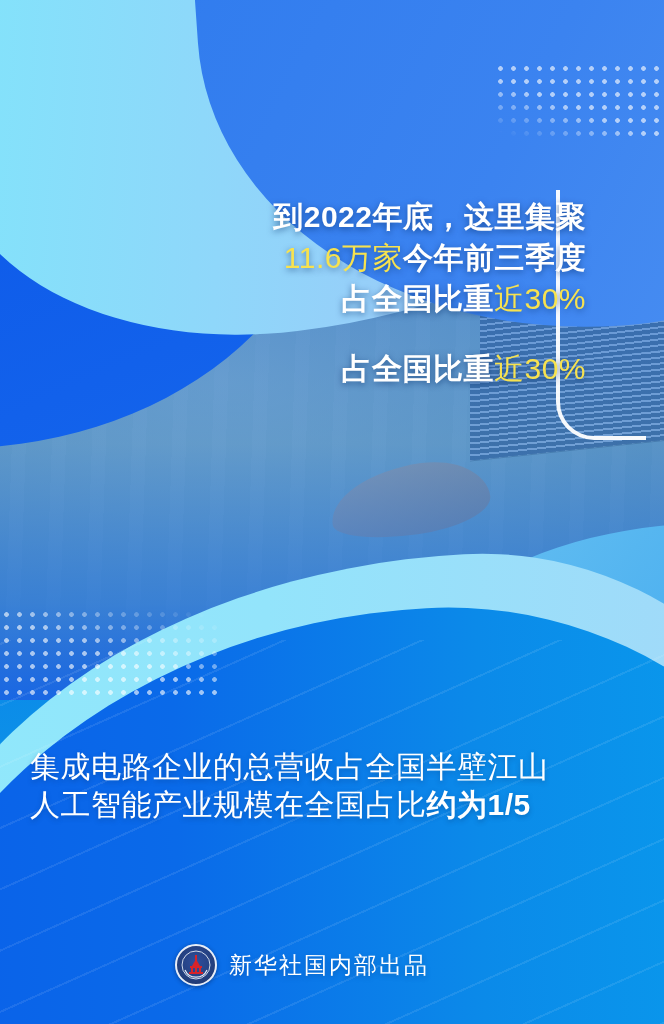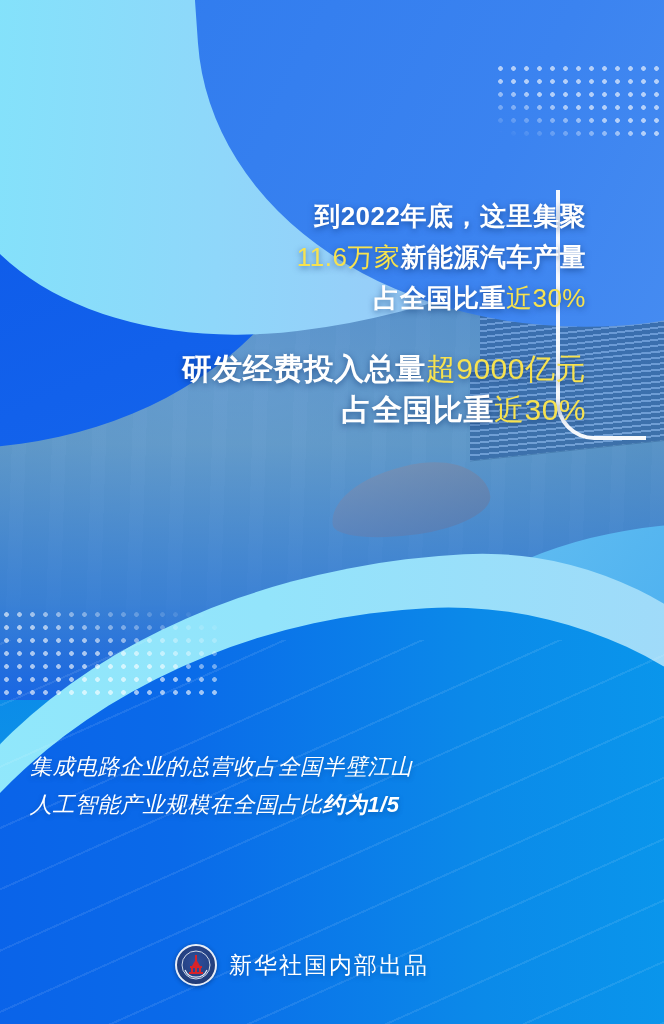--- a/index.html
+++ b/index.html
@@ -151,32 +151,32 @@
     border-left:4px solid rgba(255,255,255,.95);
     border-bottom:4px solid rgba(255,255,255,.95);
     border-bottom-left-radius:38px;
     border-top:0;border-right:0;
   }
 
   
   .tx{position:absolute;z-index:6;color:#fff;letter-spacing:.5px;}
   .hero{
     right:78px;top:196px;width:420px;text-align:right;
-    font-size:26px;line-height:41px;font-weight:700;
+    font-size:30px;line-height:41px;font-weight:700;
     text-shadow:0 2px 6px rgba(4,40,100,.55);
   }
   .hero2{
     right:78px;top:348px;width:440px;text-align:right;
     font-size:30px;line-height:41px;font-weight:700;
     text-shadow:0 2px 6px rgba(4,40,100,.55);
   }
   .hl{color:#f7e24f;font-weight:400;}
 
-  .lower1{left:30px;top:748px;width:600px;font-size:22px;line-height:38px;font-weight:500;
-          text-shadow:0 2px 5px rgba(4,50,110,.35);font-style:italic;}
+  .lower1{left:30px;top:748px;width:600px;font-size:30px;line-height:38px;font-weight:500;
+          text-shadow:0 2px 5px rgba(4,50,110,.35);}
   .lower2{left:30px;top:856px;width:620px;font-size:25px;line-height:38px;font-weight:500;
           text-shadow:0 2px 5px rgba(4,50,110,.35);}
   .b{font-weight:700;}
 
   
   .footer{
     position:absolute;left:0;top:938px;width:604px;height:54px;z-index:7;
     display:flex;align-items:center;justify-content:center;gap:12px;
   }
   .logo{
@@ -223,31 +223,28 @@
   <div class="dots dots-tr"></div>
   <div class="dots dots-bl"></div>
 
   <div class="bracket"></div>
 
   <div class="tx hero">
     <div>
       <span>到2022年底，这里集聚</span>
     </div>
     <div>
-      <span class="hl">11.6万家</span><span>新能源汽车产量</span>
+      <span class="hl">11.6万家</span><span>今年前三季度</span>
     </div>
     <div>
       <span>占全国比重</span><span class="hl">近30%</span>
     </div>
   </div>
 
   <div class="tx hero2">
-    <div>
-      <span>研发经费投入总量</span><span class="hl">超9000亿元</span>
-    </div>
     <div>
       <span>占全国比重</span><span class="hl">近30%</span>
     </div>
   </div>
 
   <div class="tx lower1">
     <div>
       <span>集成电路企业的总营收占全国半壁江山</span>
     </div>
     <div>

